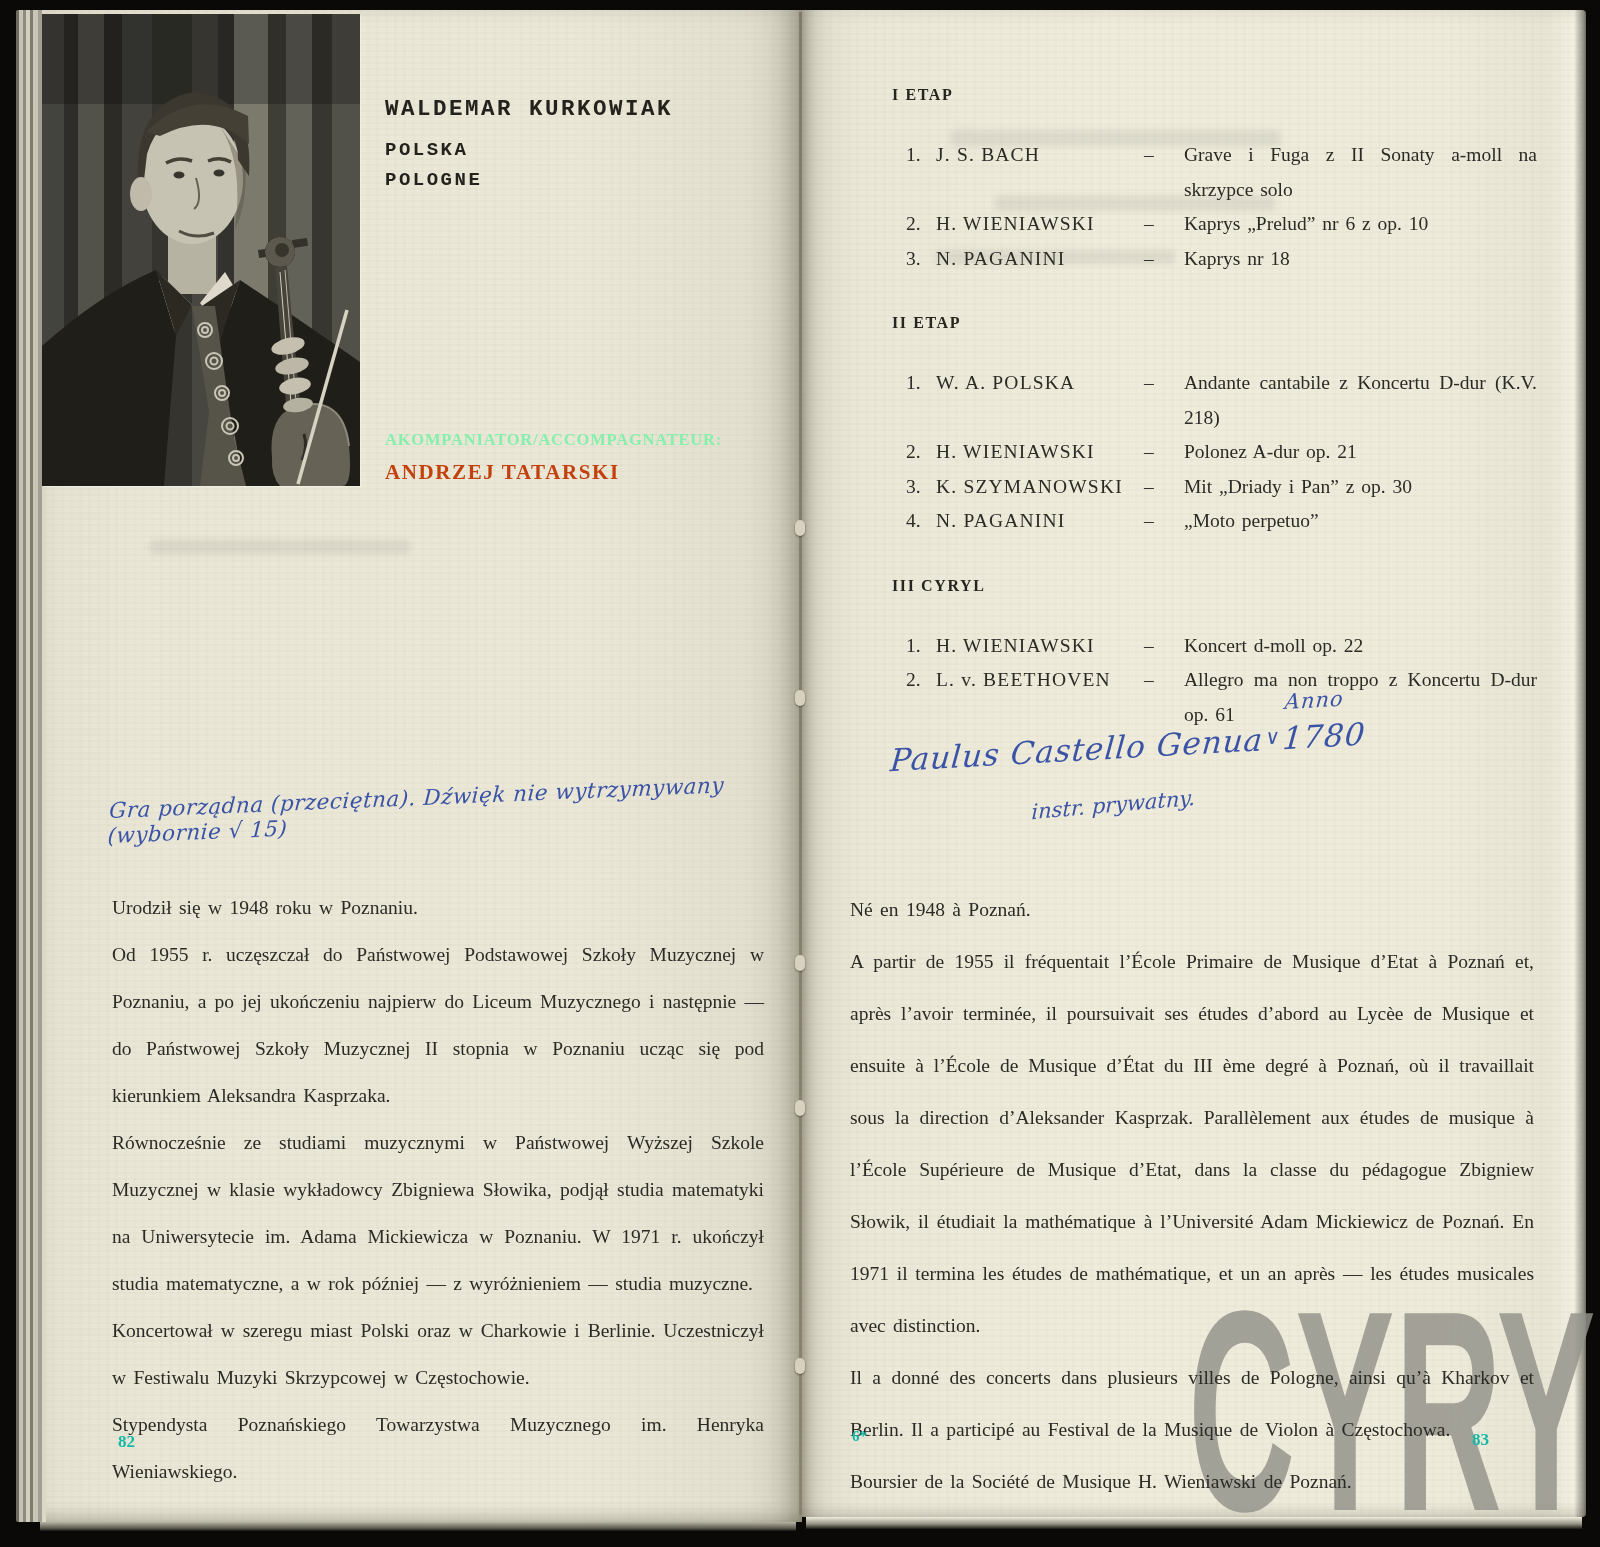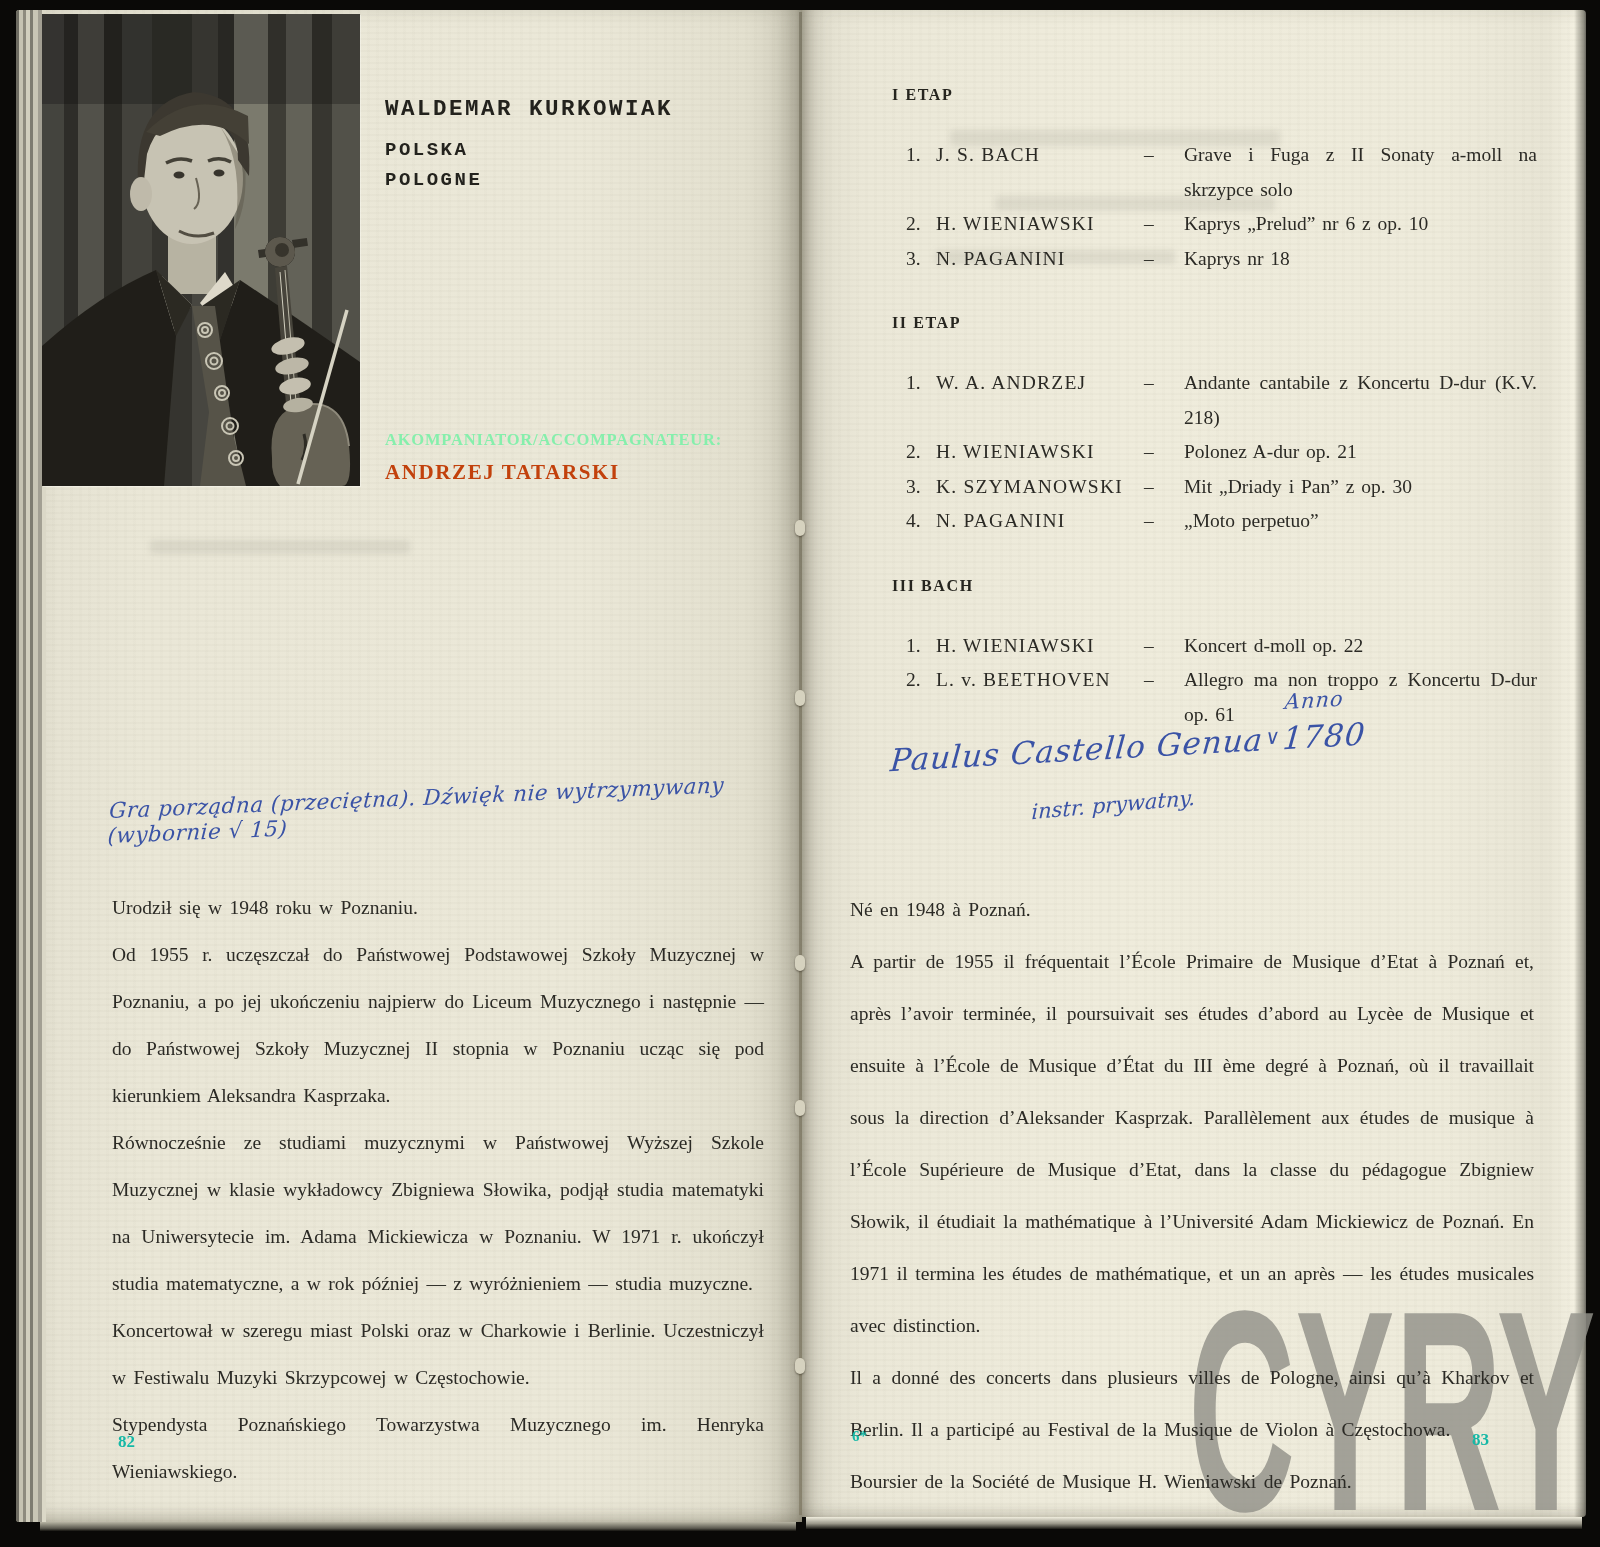--- a/index.html
+++ b/index.html
@@ -226,42 +226,42 @@
         </div>
         <div class="rep-item">
           <span class="rep-left"><span class="rep-num">3.</span><span class="rep-composer">N. PAGANINI</span></span>
           <span class="rep-dash">–</span>
           <span class="rep-piece">Kaprys nr 18</span>
         </div>
       </div>
       <div class="rep-section">
         <div class="rep-title">II ETAP</div>
         <div class="rep-item">
-          <span class="rep-left"><span class="rep-num">1.</span><span class="rep-composer">W. A. ANDRZEJ</span></span>
+          <span class="rep-left"><span class="rep-num">1.</span><span class="rep-composer">W. A. POLSKA</span></span>
           <span class="rep-dash">–</span>
           <span class="rep-piece">Andante cantabile z Koncertu D-dur (K.V. 218)</span>
         </div>
         <div class="rep-item">
           <span class="rep-left"><span class="rep-num">2.</span><span class="rep-composer">H. WIENIAWSKI</span></span>
           <span class="rep-dash">–</span>
           <span class="rep-piece">Polonez A-dur op. 21</span>
         </div>
         <div class="rep-item">
           <span class="rep-left"><span class="rep-num">3.</span><span class="rep-composer">K. SZYMANOWSKI</span></span>
           <span class="rep-dash">–</span>
           <span class="rep-piece">Mit „Driady i Pan” z op. 30</span>
         </div>
         <div class="rep-item">
           <span class="rep-left"><span class="rep-num">4.</span><span class="rep-composer">N. PAGANINI</span></span>
           <span class="rep-dash">–</span>
           <span class="rep-piece">„Moto perpetuo”</span>
         </div>
       </div>
       <div class="rep-section">
-        <div class="rep-title">III BACH</div>
+        <div class="rep-title">III CYRYL</div>
         <div class="rep-item">
           <span class="rep-left"><span class="rep-num">1.</span><span class="rep-composer">H. WIENIAWSKI</span></span>
           <span class="rep-dash">–</span>
           <span class="rep-piece">Koncert d-moll op. 22</span>
         </div>
         <div class="rep-item">
           <span class="rep-left"><span class="rep-num">2.</span><span class="rep-composer">L. v. BEETHOVEN</span></span>
           <span class="rep-dash">–</span>
           <span class="rep-piece">Allegro ma non troppo z Koncertu D-dur op. 61</span>
         </div>

